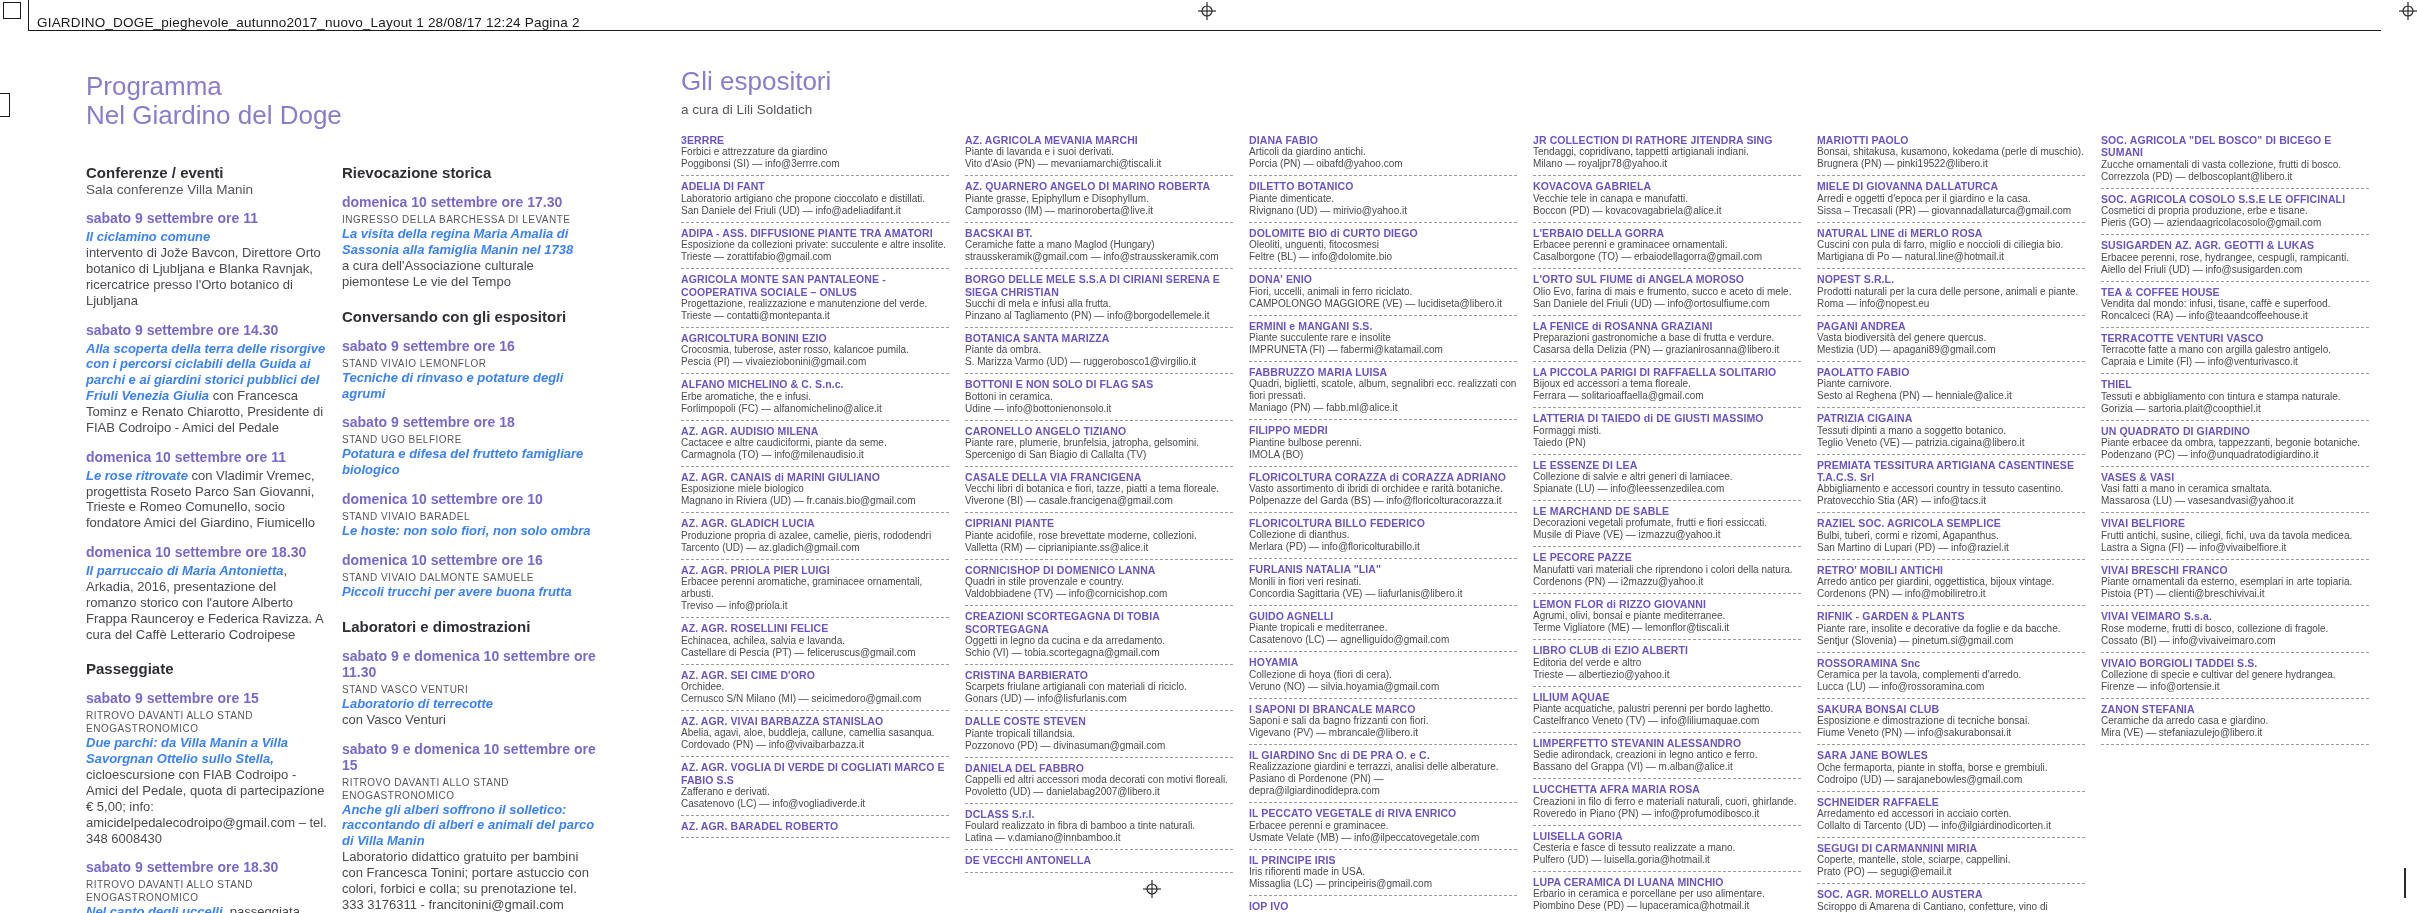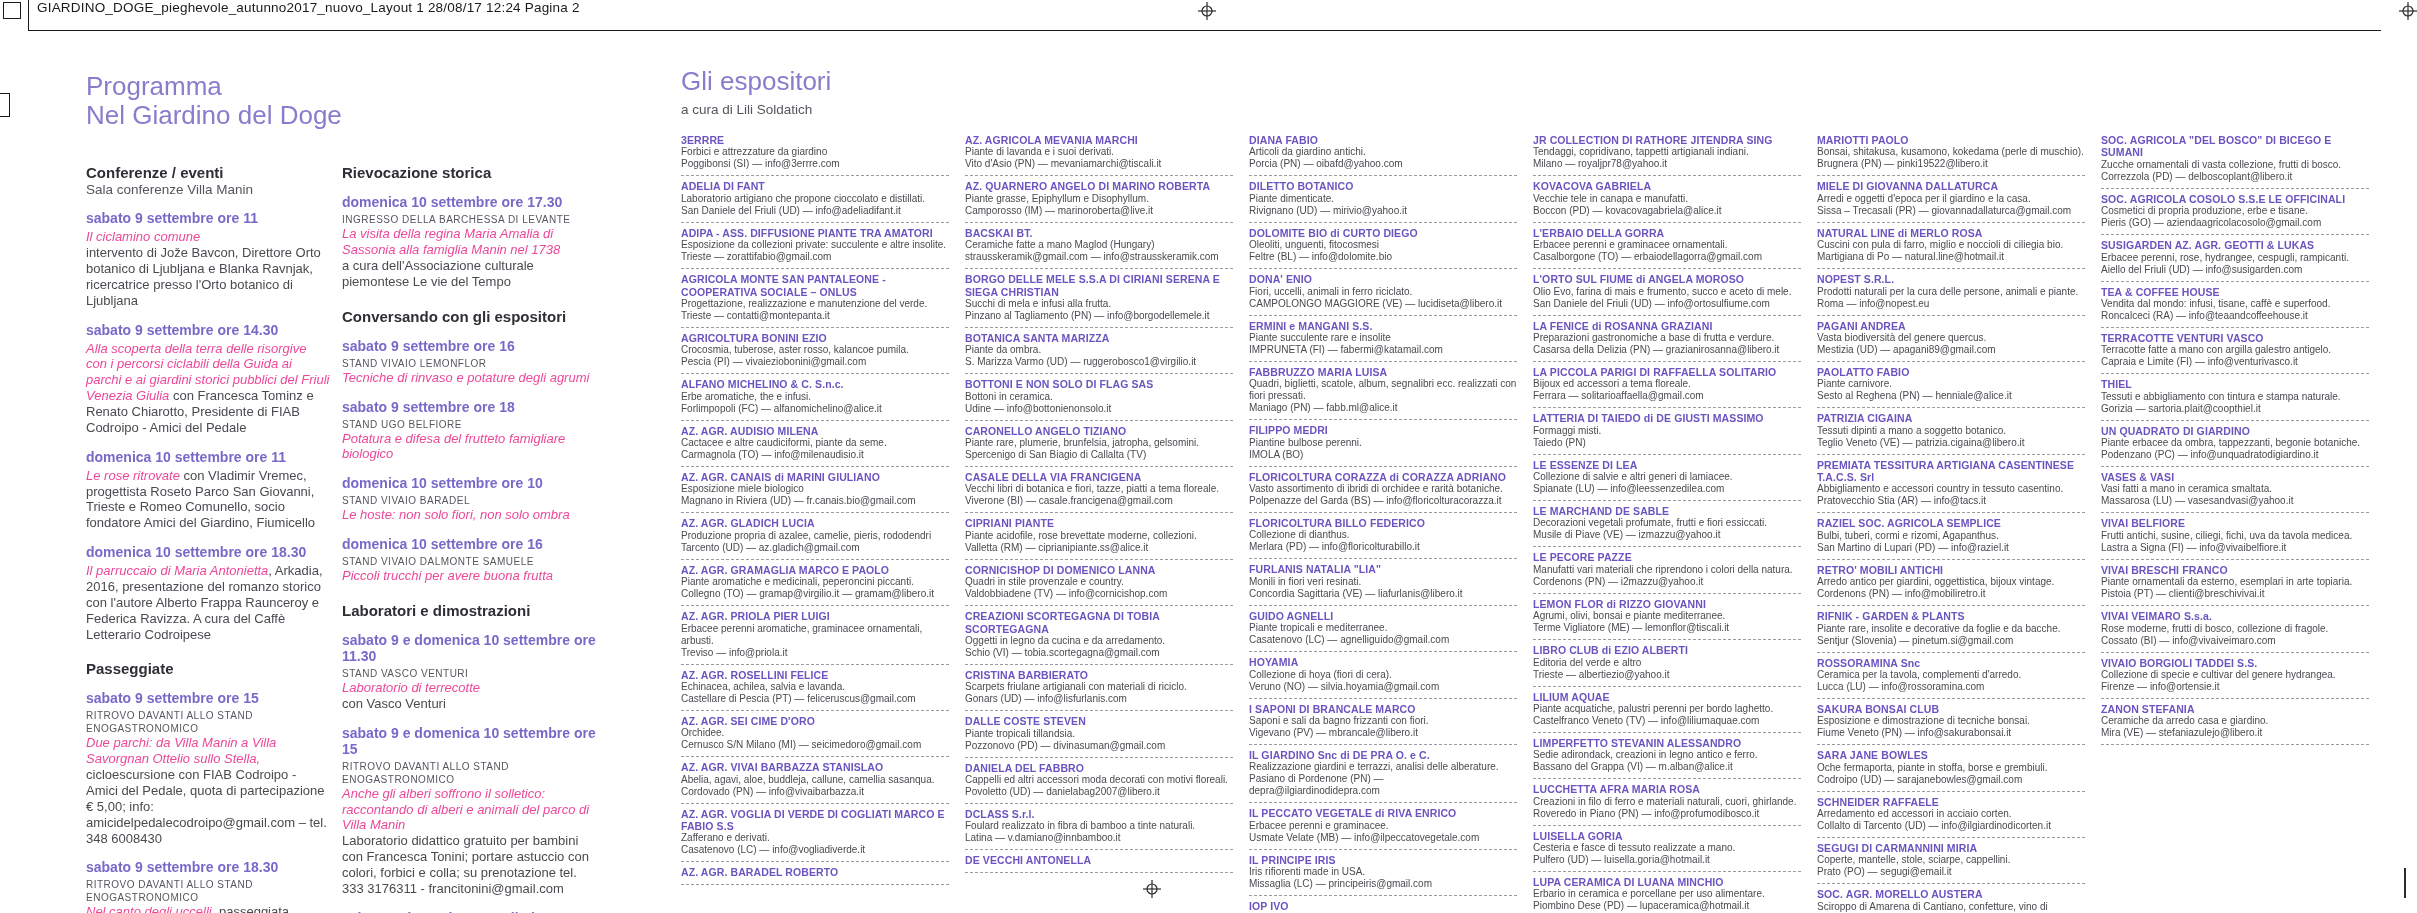--- a/index.html
+++ b/index.html
@@ -4,38 +4,38 @@
 <style>
   html,body{margin:0;padding:0;}
   body{
     width:2417px;height:913px;position:relative;background:#ffffff;
     font-family:"Liberation Sans", sans-serif;color:#46464c;overflow:hidden;
   }
   
   .print-header{
     position:absolute;left:28px;top:0;width:2352px;height:30px;
     border-bottom:1px solid #1a1a1a;border-left:1px solid #1a1a1a;
-    display:flex;align-items:flex-start;
+    display:flex;align-items:flex-end;
   }
   .print-header span{font-size:13.5px;color:#1a1a1a;padding-left:8px;letter-spacing:0.2px;}
   .cal-square{position:absolute;border:1.5px solid #1a1a1a;background:#fff;}
   .reg-mark{position:absolute;width:18px;height:18px;}
   .reg-mark svg{display:block;}
   
   .program{position:absolute;left:86px;top:72px;width:560px;}
   .prog-title{font-size:26px;line-height:1.12;color:#8a7ccc;font-weight:400;margin:0 0 16px 0;}
   .prog-cols{display:flex;}
   .prog-col1{width:256px;padding-right:12px;box-sizing:border-box;}
   .prog-col2{width:260px;}
   .sec-head{font-size:15px;font-weight:bold;color:#2e2e35;margin:18px 0 1px 0;}
   .sec-sub{font-size:13.5px;color:#55555d;margin:0;}
   .ev-date{font-size:14px;color:#7a68c9;margin:13px 0 3px 0;font-weight:bold;}
   .ev-pre{font-size:10px;letter-spacing:0.5px;color:#56565e;text-transform:uppercase;line-height:1.3;}
   .ev-p{font-size:13px;line-height:1.22;color:#4a4a50;margin:0;}
-  .bi{font-weight:normal;font-style:italic;color:#ec4899;}
+  .bi{font-weight:bold;font-style:italic;color:#3b82f6;}
   
   .expo-title{position:absolute;left:681px;top:66px;font-size:26px;color:#8a7ccc;}
   .expo-sub{position:absolute;left:681px;top:102px;font-size:13.5px;color:#55555d;}
   .x-cols{position:absolute;left:681px;top:130px;display:flex;gap:16px;}
   .x-col{width:268px;}
   .x-entry{padding:4px 0 5px 0;border-bottom:1px dashed #9a9aa2;}
   .x-name{font-size:10.5px;font-weight:bold;color:#6b54bf;line-height:1.18;letter-spacing:0.1px;}
   .x-desc,.x-contact{font-size:10px;color:#4a4a50;line-height:1.2;}
 </style>
 </head>
@@ -169,25 +169,20 @@
         <div class="x-name">AZ. AGR. CANAIS di MARINI GIULIANO</div>
         <div class="x-desc">Esposizione miele biologico</div>
         <div class="x-contact">Magnano in Riviera (UD) — fr.canais.bio@gmail.com</div>
       </div>
       <div class="x-entry">
         <div class="x-name">AZ. AGR. GLADICH LUCIA</div>
         <div class="x-desc">Produzione propria di azalee, camelie, pieris, rododendri</div>
         <div class="x-contact">Tarcento (UD) — az.gladich@gmail.com</div>
       </div>
       <div class="x-entry">
-        <div class="x-name">AZ. AGR. GRAMAGLIA MARCO E PAOLO</div>
-        <div class="x-desc">Piante aromatiche e medicinali, peperoncini piccanti.</div>
-        <div class="x-contact">Collegno (TO) — gramap@virgilio.it — gramam@libero.it</div>
-      </div>
-      <div class="x-entry">
         <div class="x-name">AZ. AGR. PRIOLA PIER LUIGI</div>
         <div class="x-desc">Erbacee perenni aromatiche, graminacee ornamentali, arbusti.</div>
         <div class="x-contact">Treviso — info@priola.it</div>
       </div>
       <div class="x-entry">
         <div class="x-name">AZ. AGR. ROSELLINI FELICE</div>
         <div class="x-desc">Echinacea, achilea, salvia e lavanda.</div>
         <div class="x-contact">Castellare di Pescia (PT) — feliceruscus@gmail.com</div>
       </div>
       <div class="x-entry">

